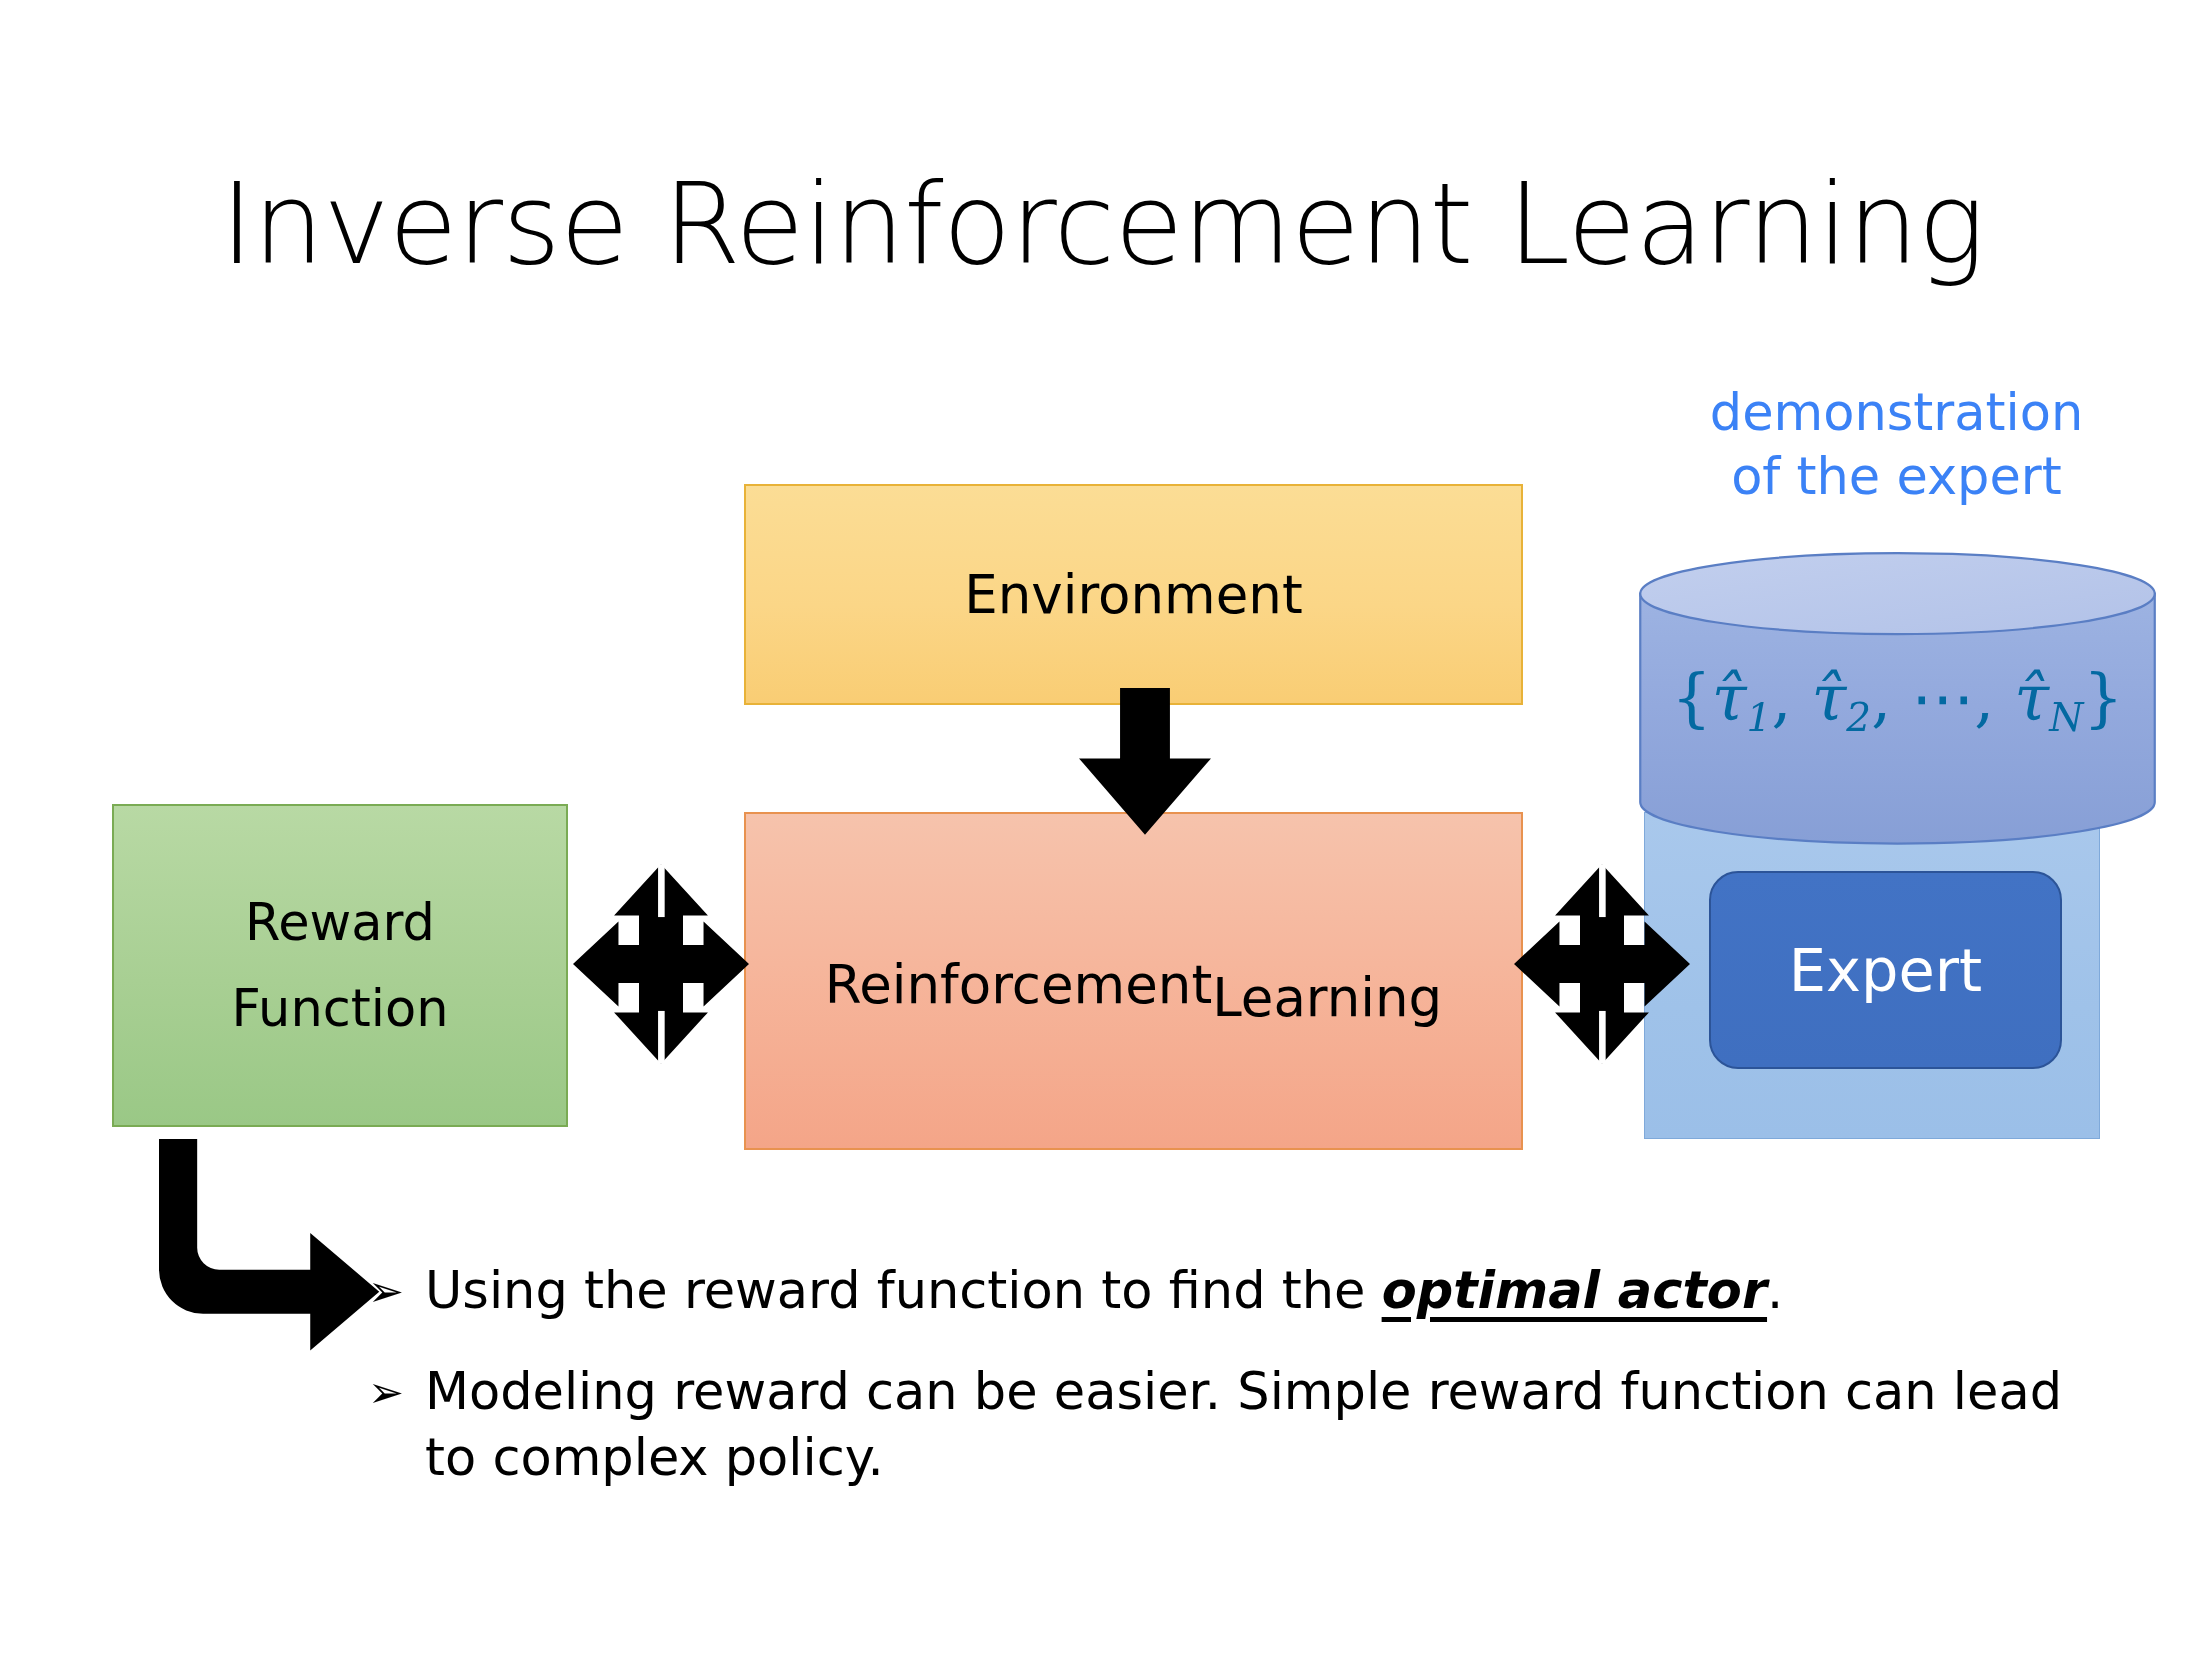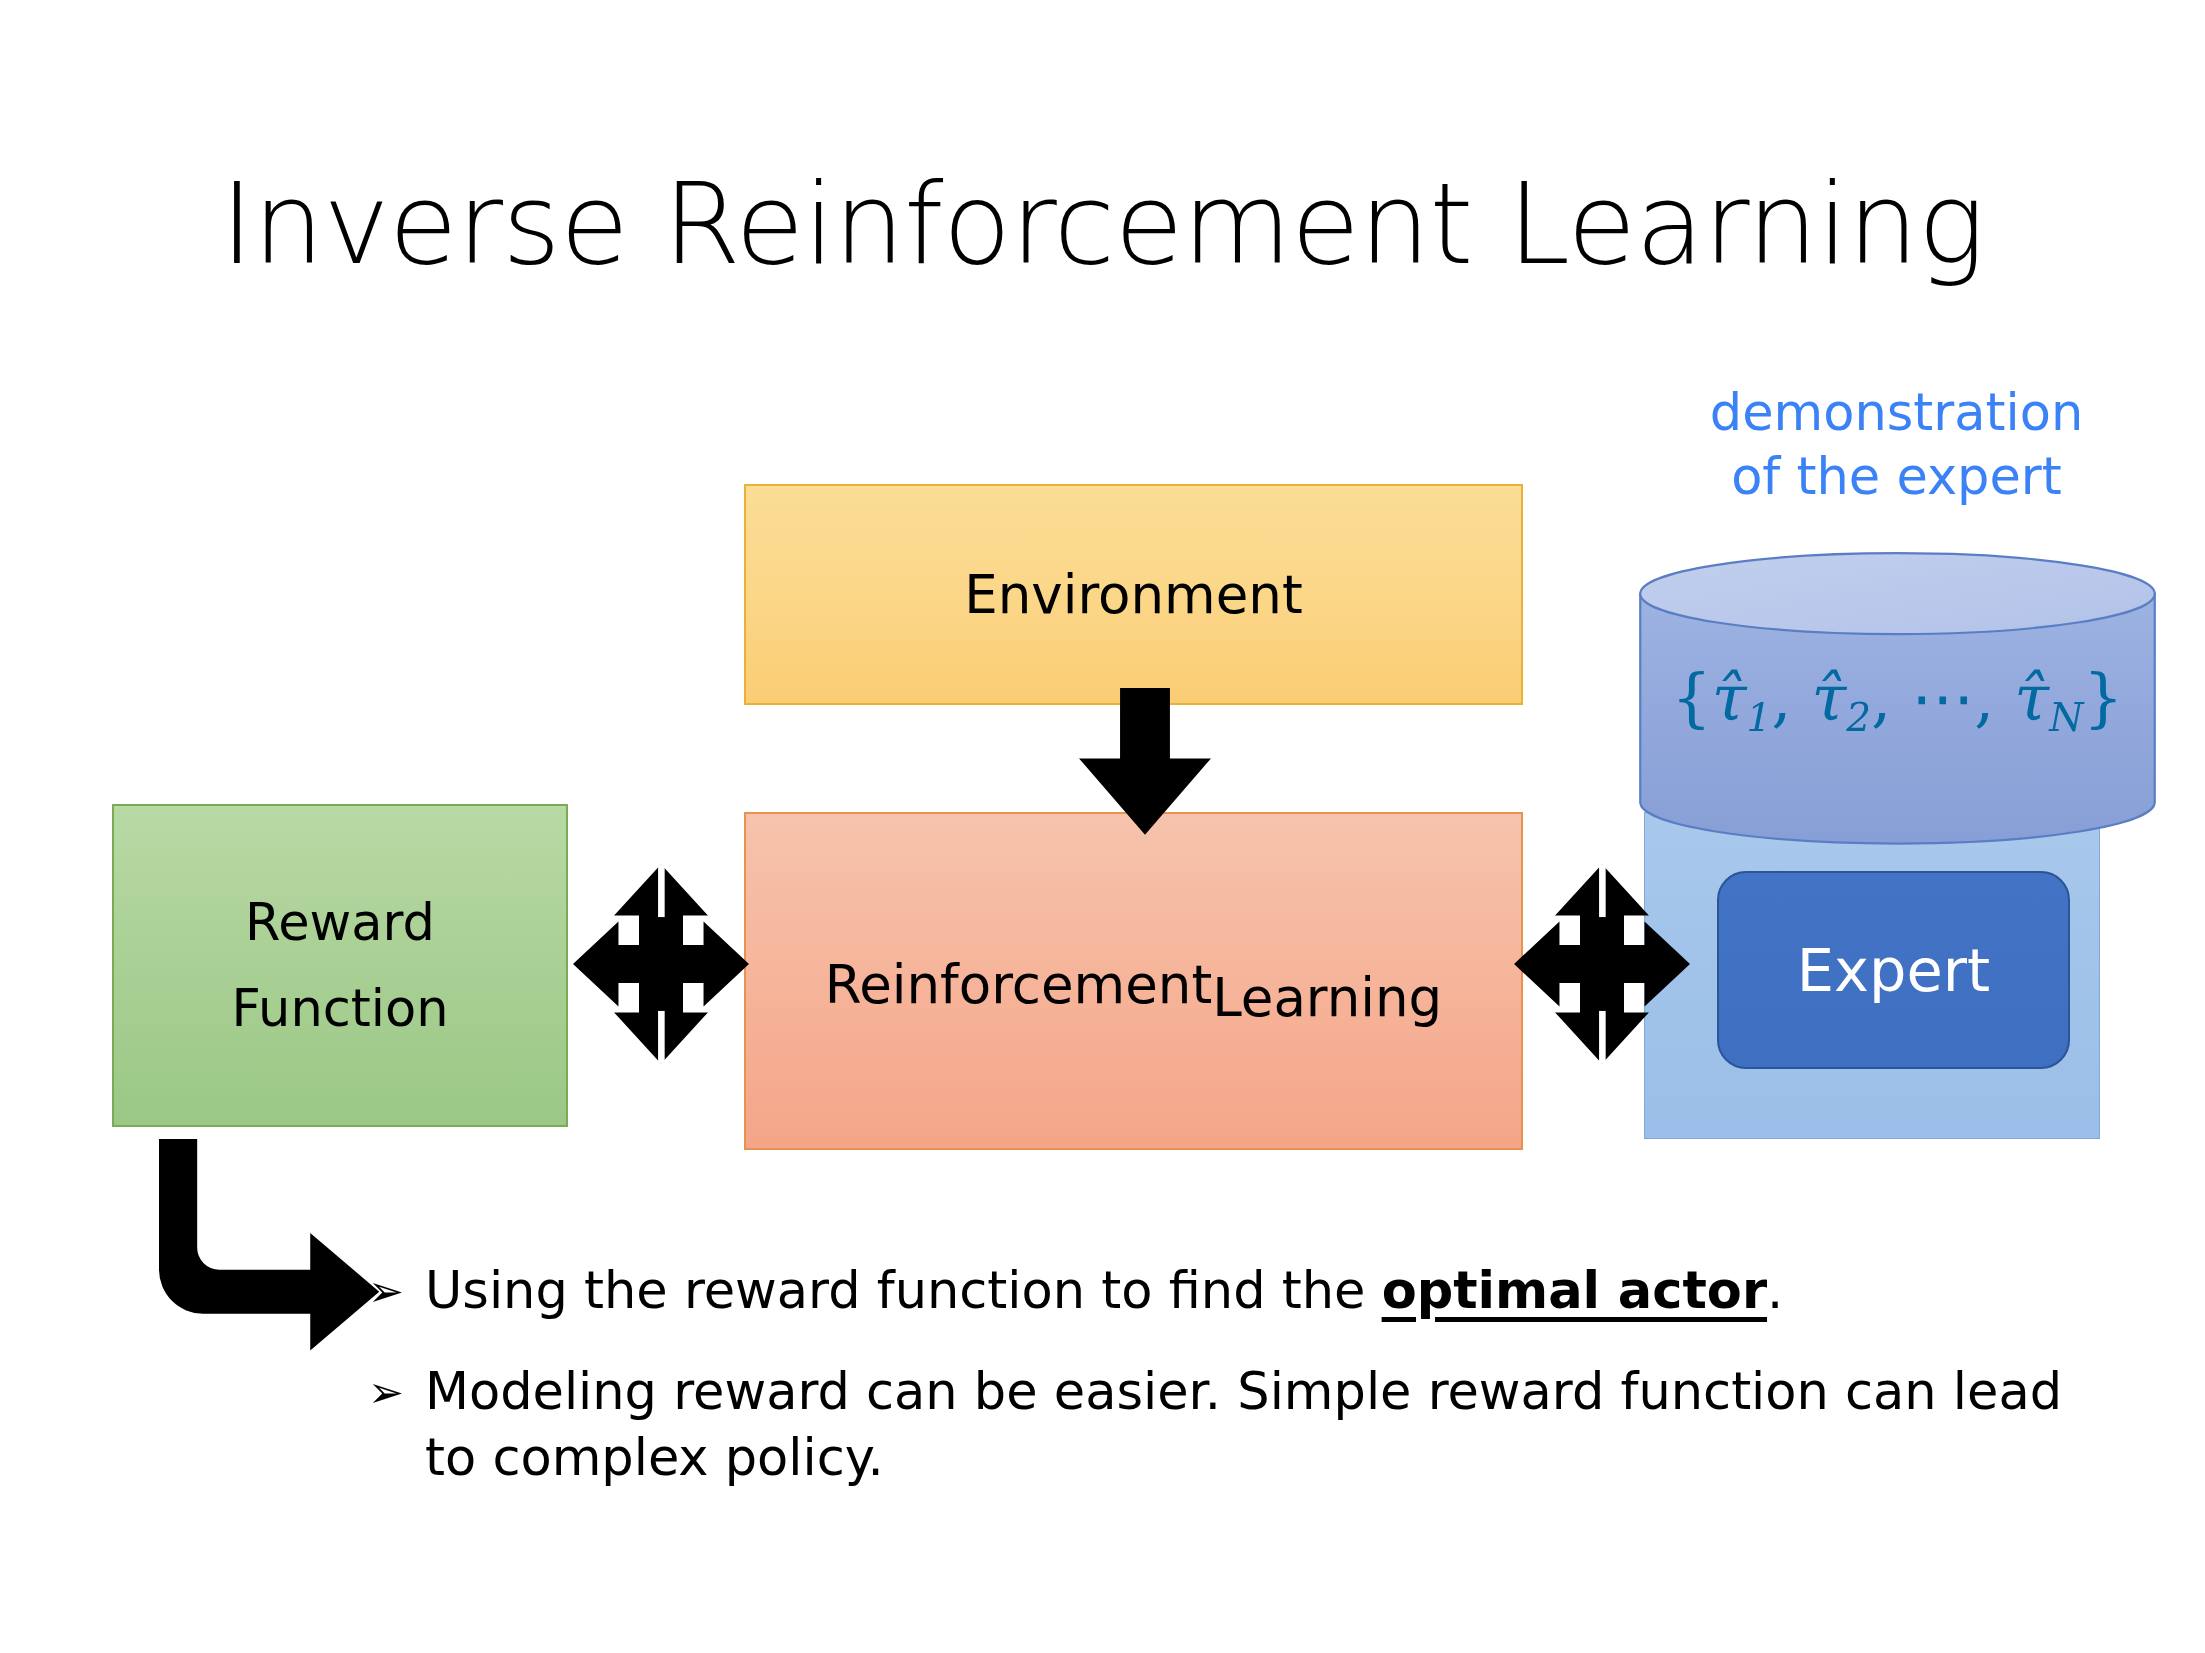--- a/index.html
+++ b/index.html
@@ -109,21 +109,20 @@
     border-radius: 29px;
     background: linear-gradient(180deg, #4273c5 0%, #3f6fc0 100%);
     border: 2.9px solid #2c5498;
     display: flex;
     align-items: center;
     justify-content: center;
     color: #ffffff;
     font-family: "DejaVu Sans", sans-serif;
     font-weight: 400;
     font-size: 59px;
-    margin-left: 8px;
   }
 
   
   #demo-caption {
     position: absolute;
     left: 1617px;
     top: 381px;
     width: 559px;
     text-align: center;
     font-family: "DejaVu Sans", sans-serif;
@@ -186,20 +185,21 @@
     flex: 0 0 auto;
     width: 57px;
     font-family: "DejaVu Sans", sans-serif;
     font-size: 43px;
     line-height: 1.55;
     color: #000000;
   }
   .bullet-text { flex: 1 1 auto; }
   .emph {
     font-weight: bold;
+    font-style: italic;
     text-decoration: underline;
     text-underline-offset: 0.17em;
   }
 </style>
 </head>
 <body>
 
 <div id="slide">
 
   <div id="slide-title">Inverse Reinforcement Learning</div>

